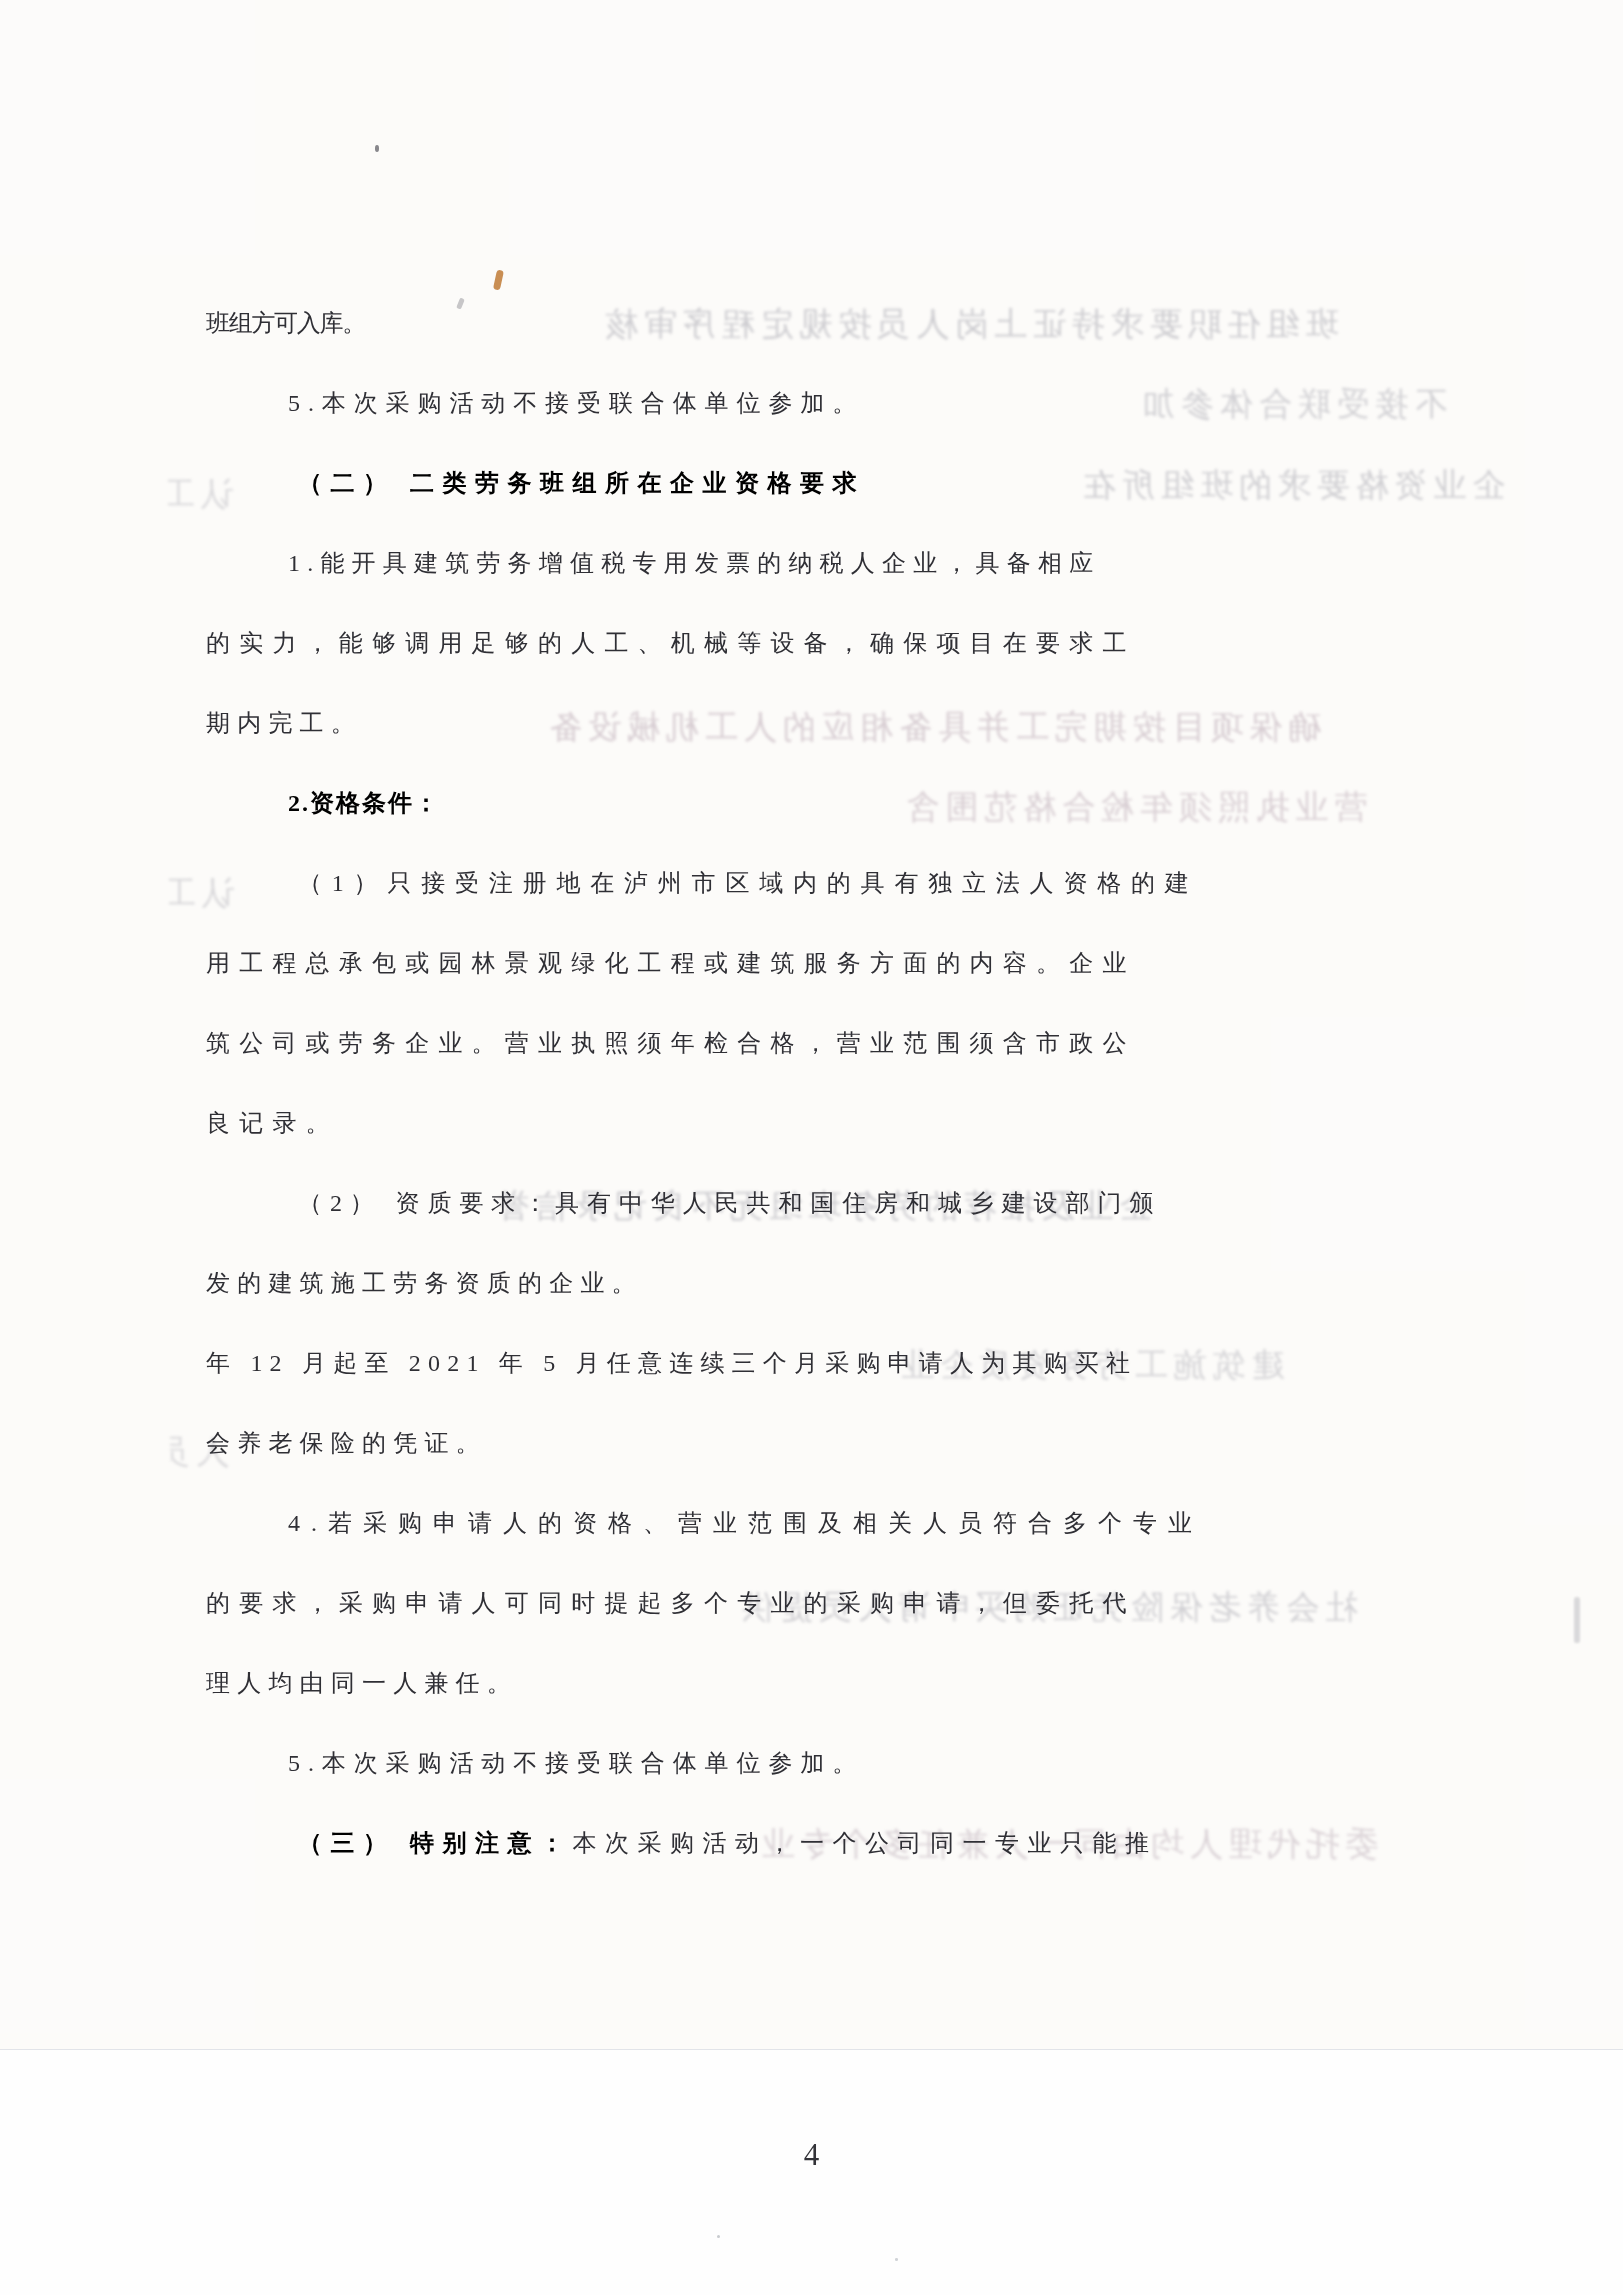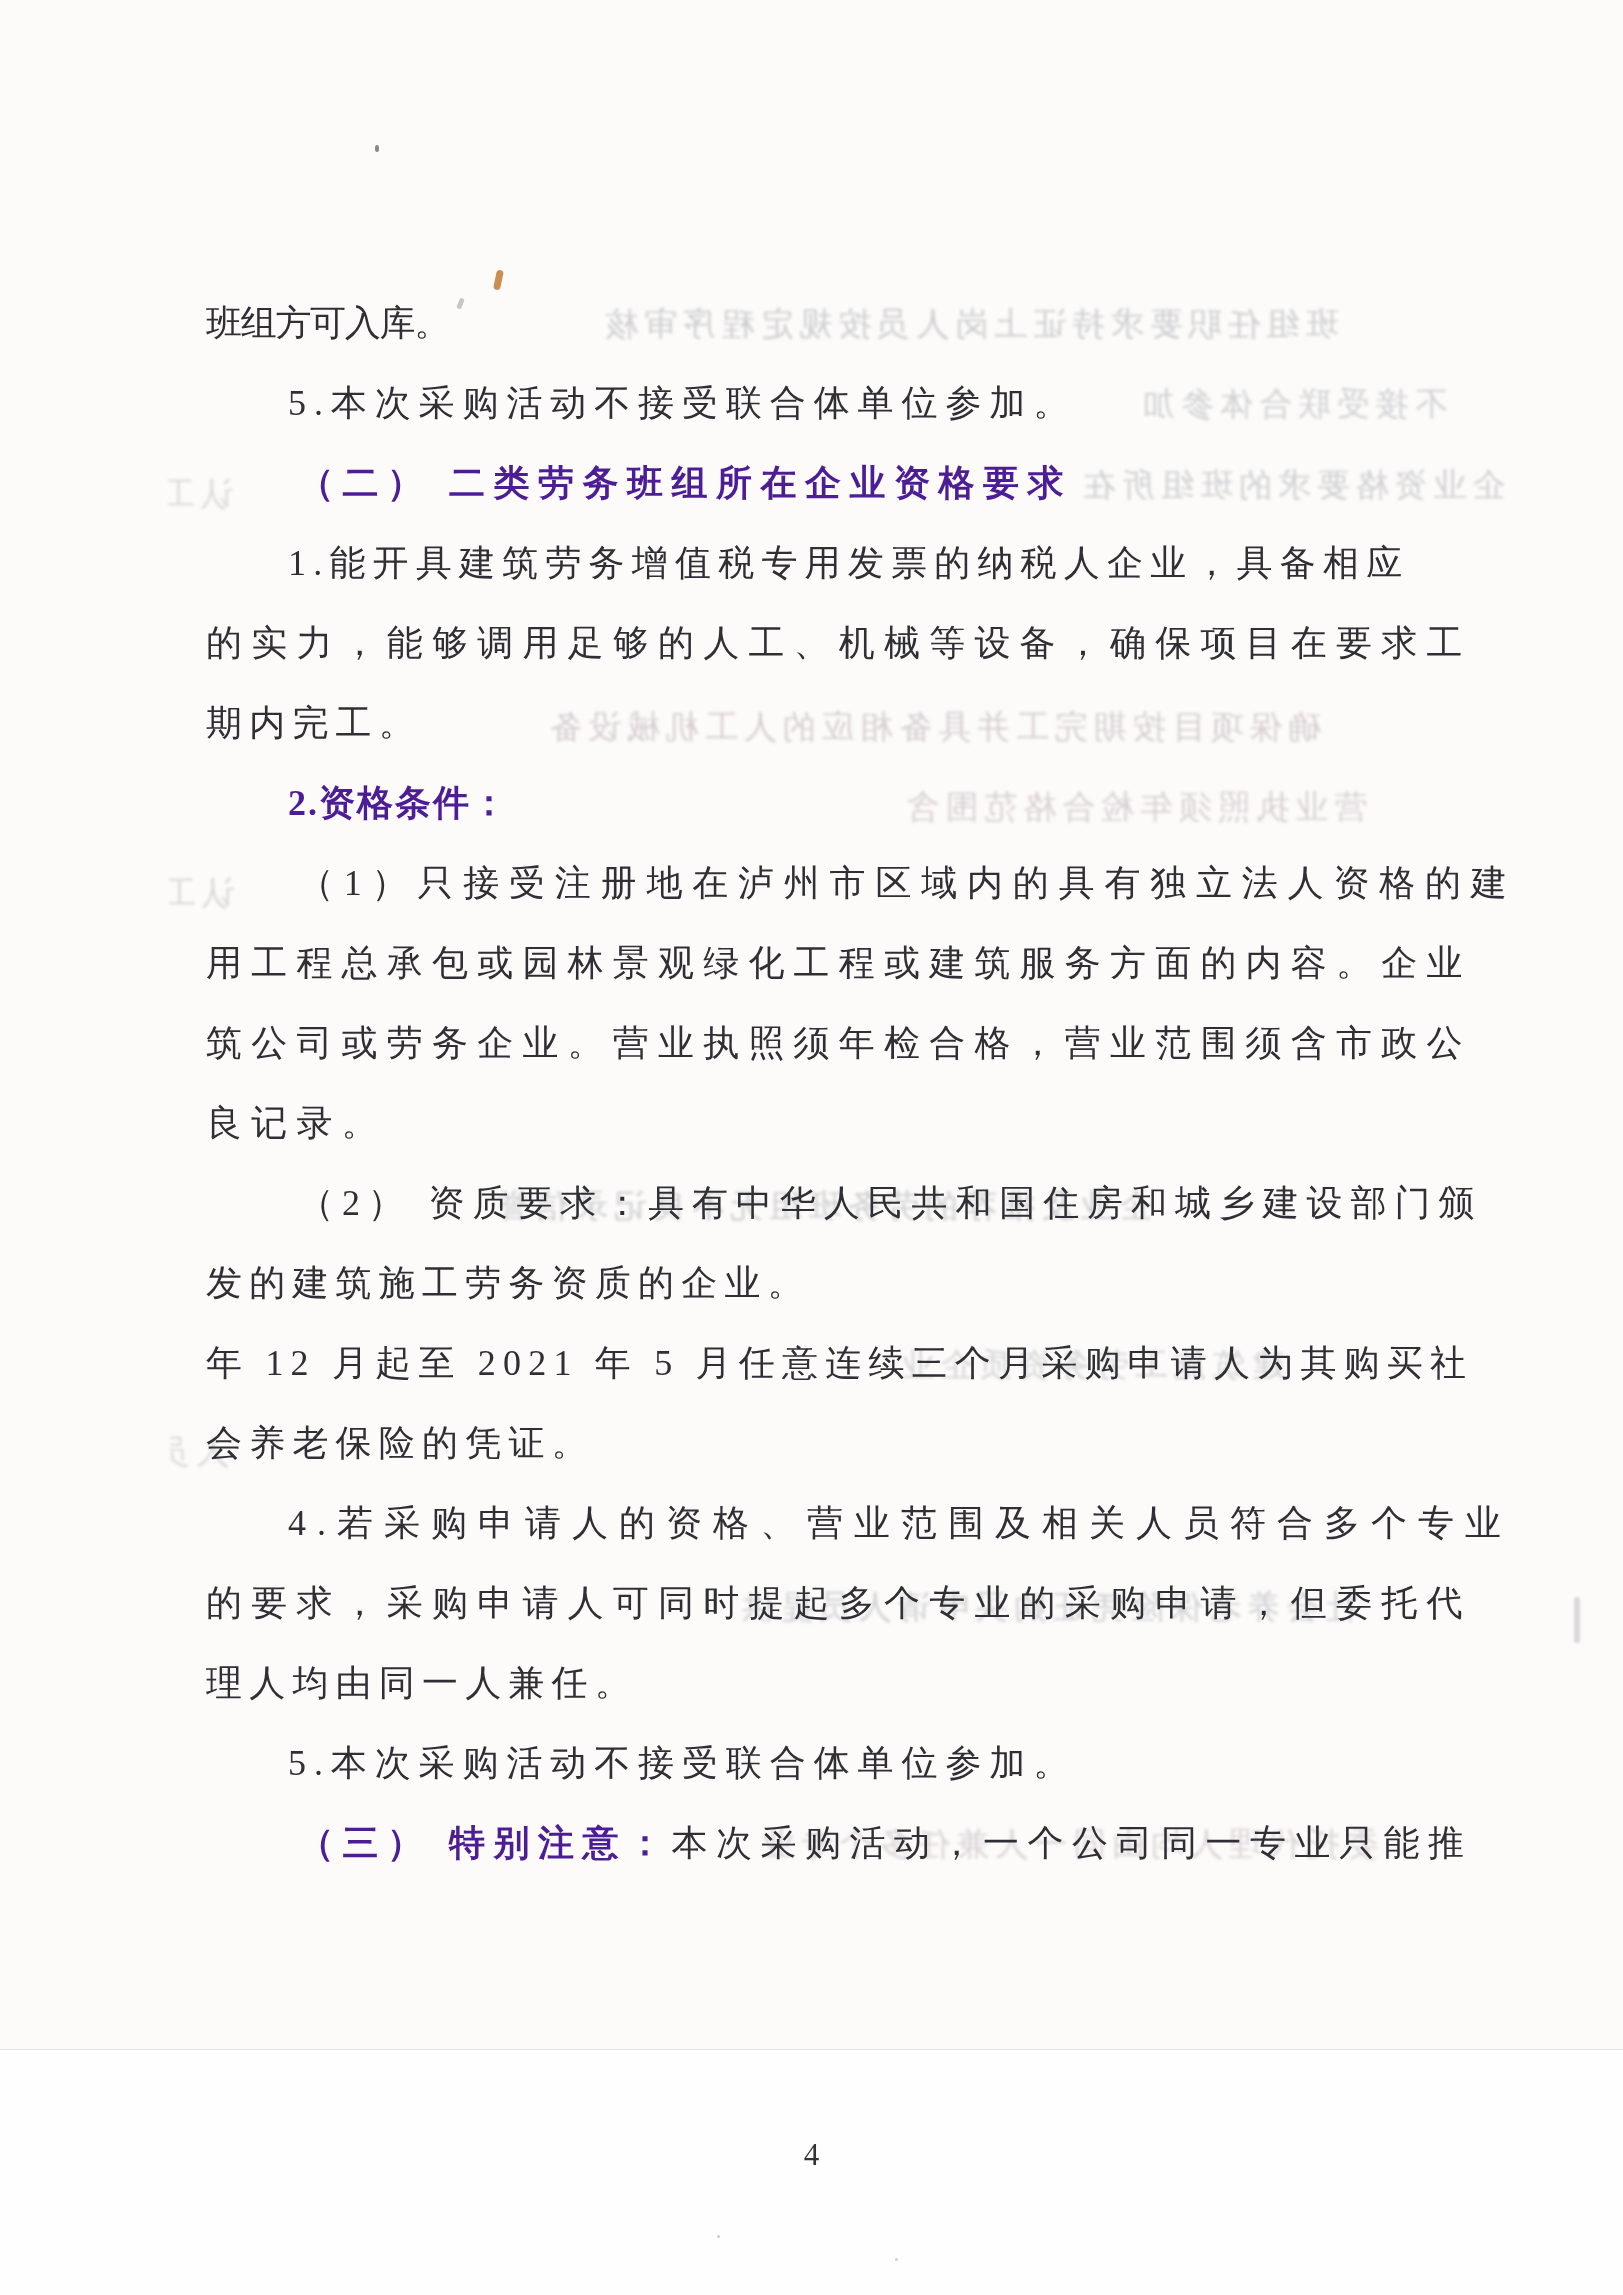--- a/index.html
+++ b/index.html
@@ -10,24 +10,24 @@
     overflow:hidden;
     font-family:"Liberation Serif","DejaVu Serif",serif;
   }
   .upper-tint{position:absolute;left:0;top:0;width:1623px;height:2049px;background:rgba(252,250,248,0.65);}
   .lower-strip{position:absolute;left:0;top:2050px;width:1623px;height:245px;background:#fefefe;}
   .divider{position:absolute;left:0;top:2049px;width:1623px;height:1.3px;background:rgba(199,204,214,0.5);}
 
   .content{position:absolute;left:206px;top:283px;width:1211px;z-index:3;}
   .line{
     height:80px;line-height:80px;
-    font-size:36px;color:#2f2f35;
+    font-size:24px;color:#2f2f35;
     white-space:nowrap;
   }
-  .line b{font-weight:bold;color:#4c1d95;}
+  .line b{font-weight:bold;color:#000000;}
   .l1{letter-spacing:-1.3px}
   .l2{padding-left:82px;letter-spacing:7.9px}
   .l3{padding-left:92px;letter-spacing:8.5px}
   .l4{padding-left:82px;letter-spacing:7.2px}
   .l5{letter-spacing:9.2px}
   .l6{letter-spacing:7.2px}
   .l7{padding-left:82px;letter-spacing:2px}
   .l8{padding-left:92px;letter-spacing:9.8px}
   .l9{letter-spacing:9.2px}
   .l10{letter-spacing:9.2px}

